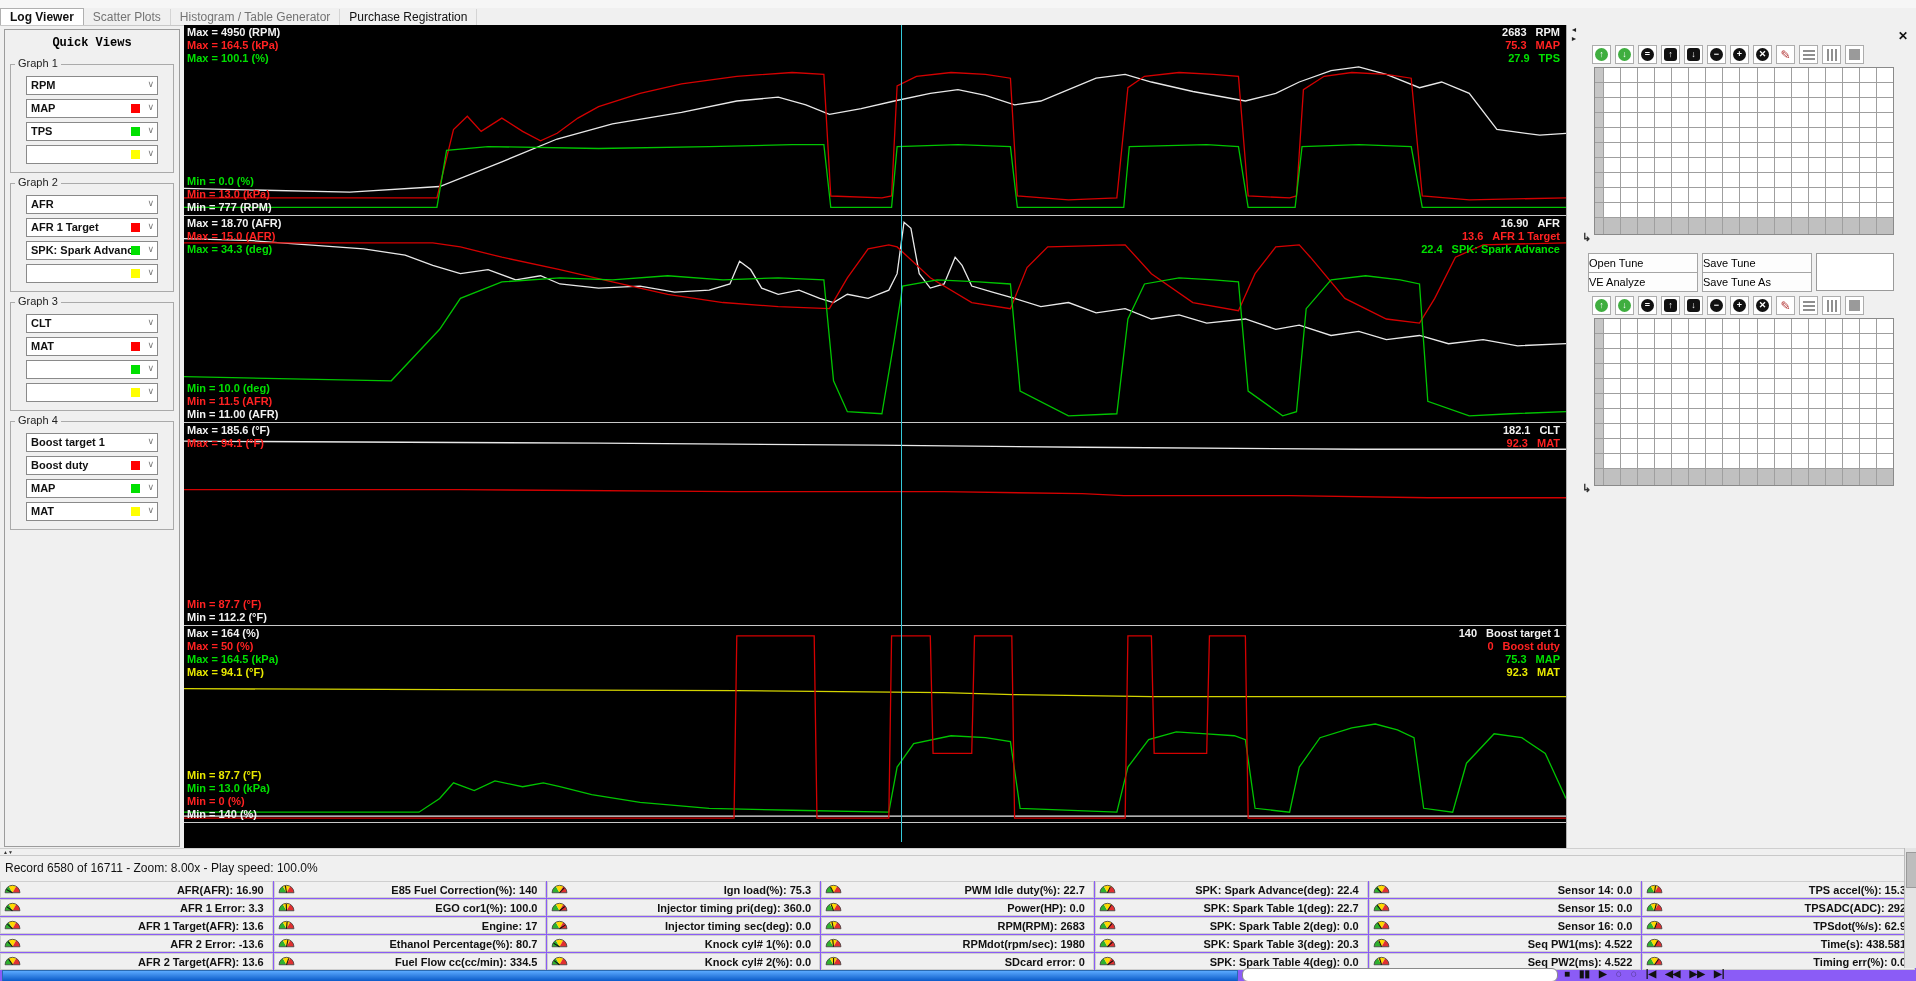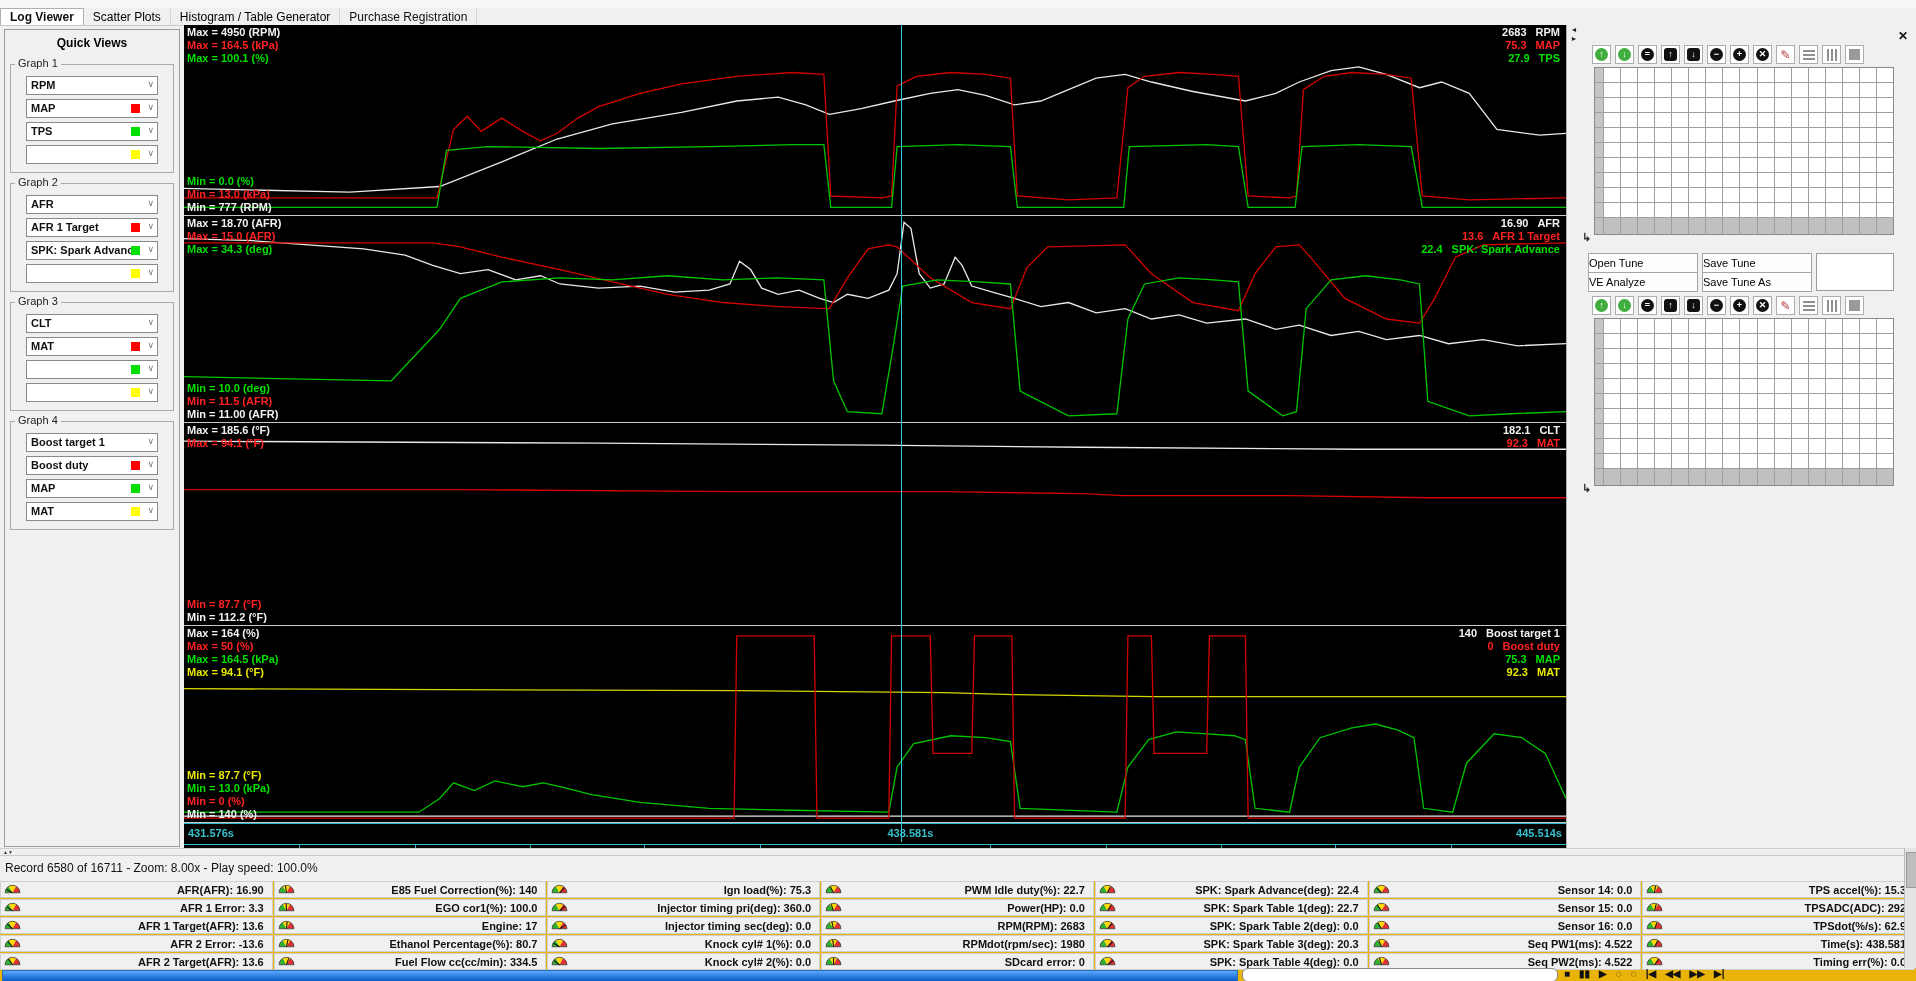--- a/index.html
+++ b/index.html
@@ -3,24 +3,24 @@
 <meta charset="utf-8">
 <style>
   html,body{margin:0;padding:0;}
   body{width:1916px;height:981px;overflow:hidden;background:#f0f0f0;
        font-family:"Liberation Sans",sans-serif;position:relative;}
   
   #menu-strip{position:absolute;left:0;top:0;width:1916px;height:8px;background:#f6f6f6;border-bottom:1px solid #e0e0e0;overflow:hidden;}
   #tabbar{position:absolute;left:0;top:8px;width:1916px;height:17px;background:#f0f0f0;border-bottom:1px solid #c8c8c8;font-size:12px;}
   .tab{display:inline-block;height:16px;line-height:16px;padding:0 9px;border-right:1px solid #d4d4d4;color:#111;cursor:default;}
   .tab.active{background:#fff;border:1px solid #b0b0b0;border-bottom:none;font-weight:bold;}
-  .tab.disabled{color:#000000;}
+  .tab.disabled{color:#737373;}
   
   #sidebar{position:absolute;left:4px;top:29px;width:176px;height:818px;background:#f0f0f0;border:1px solid #9c9c9c;box-sizing:border-box;}
-  #sidebar .qv-title{text-align:center;font-weight:bold;font-size:12px;padding:6px 0 4px;}
+  #sidebar .qv-title{text-align:center;font-weight:bold;font-size:12px;padding:6px 0 4px;font-family:Liberation Mono, monospace;}
   .groupbox{border:1px solid #aaa;margin:10px 5px 4px;padding:0 14px 4px;position:relative;}
   .groupbox .legend{position:absolute;top:-8px;left:4px;background:#f0f0f0;padding:0 3px;font-size:11px;color:#222;}
   .slot{position:relative;height:17px;background:#fff;border:1px solid #8a8a8a;margin:4px 1px;}
   .slot:first-of-type{margin-top:11px;}
   .slot .slbl{position:absolute;left:4px;top:2px;font-size:11px;font-weight:bold;color:#111;white-space:nowrap;}
   .slot .swatch{position:absolute;right:17px;top:4px;width:9px;height:9px;}
   .slot .chev{position:absolute;right:3px;top:2px;font-size:9px;color:#777;}
   
   #graphs{position:absolute;left:184px;top:25px;width:1382px;height:823px;background:#000;}
   .gpanel{position:relative;background:#000;border-bottom:1px solid #c8c8c8;overflow:hidden;}
@@ -60,21 +60,21 @@
   .tunebtn{position:absolute;height:18px;background:#fdfdfd;border:1px solid #a5a5a5;font-size:11px;text-align:left;line-height:18px;}
   #blankbox{position:absolute;background:#fff;border:1px solid #9a9a9a;}
   
   #hsplit{position:absolute;left:0;top:848px;width:1916px;height:7px;background:#f0f0f0;border-top:1px solid #cfcfcf;font-size:5px;color:#333;padding-left:3px;line-height:6px;}
   #statusbar{position:absolute;left:0;top:855px;width:1916px;height:26px;background:#f0f0f0;border-top:1px solid #c9c9c9;}
   #record-info{position:absolute;left:5px;top:5px;font-size:12px;color:#111;}
   #chips{position:absolute;right:16px;top:2px;display:flex;gap:3px;}
   .chip{font-size:11px;font-weight:bold;color:#111;padding:3px 8px;border:1px solid #999;}
   .chip.green{background:#6cf06c;} .chip.red{background:#fa7a7a;}
   
-  #gauges{position:absolute;left:0;top:881px;width:1916px;height:100px;overflow:hidden;background:#eab308;}
+  #gauges{position:absolute;left:0;top:881px;width:1916px;height:100px;overflow:hidden;background:#8b5cf6;}
   .grow{display:flex;height:17px;margin-bottom:1px;}
   .gcell{flex:1;position:relative;background:#f0f0f0;border:1px solid #cfcfcf;margin-right:1px;}
   .gcell .gtext{position:absolute;right:8px;top:2px;font-size:11px;font-weight:bold;color:#111;white-space:nowrap;}
   .gcell svg{position:absolute;left:3px;top:1px;}
   
   #progressbar{position:absolute;left:2px;top:970px;width:1234px;height:10px;background:linear-gradient(#5aa9ff,#0a5ac8);border:1px solid #2a6ab0;z-index:6;}
   #seekfield{position:absolute;left:1242px;top:968px;width:314px;height:12px;background:#fff;border:1px solid #8a8a8a;border-radius:6px;z-index:6;}
   #playctl{position:absolute;left:1564px;top:966px;width:352px;height:15px;z-index:6;display:flex;gap:9px;align-items:center;font-size:10px;font-weight:bold;color:#111;}
   .pbtn{white-space:pre;}
   #vscroll{position:absolute;left:1904px;top:848px;width:12px;height:120px;background:#e4e4e4;border-left:1px solid #bbb;}
@@ -266,36 +266,20 @@
         <div class="glbl c-red">Min = 0 (%)</div>
         <div class="glbl c-white">Min = 140 (%)</div>
       </div>
       <div class="gcur">
         <div class="glbl c-white"><span class="cv">140</span><span class="cl">Boost target 1</span></div>
         <div class="glbl c-red"><span class="cv">0</span><span class="cl">Boost duty</span></div>
         <div class="glbl c-green"><span class="cv">75.3</span><span class="cl">MAP</span></div>
         <div class="glbl c-yellow"><span class="cv">92.3</span><span class="cl">MAT</span></div>
       </div>
     </div>
-    <div id="axis">
-      <div class="axisline"></div>
-      <div class="tick" style="left: 8.3%;"></div>
-      <div class="tick" style="left: 16.7%;"></div>
-      <div class="tick" style="left: 25%;"></div>
-      <div class="tick" style="left: 33.3%;"></div>
-      <div class="tick" style="left: 41.7%;"></div>
-      <div class="tick" style="left: 58.3%;"></div>
-      <div class="tick" style="left: 66.7%;"></div>
-      <div class="tick" style="left: 75%;"></div>
-      <div class="tick" style="left: 83.3%;"></div>
-      <div class="tick" style="left: 91.7%;"></div>
-      <div class="tlabel" style="left: 4px;">431.576s</div>
-      <div class="tlabel" style="left: 51.9%; transform: translateX(-30%);">438.581s</div>
-      <div class="tlabel" style="right: 4px;">445.514s</div>
-    </div>
     <div id="cursor" style="left: 51.9%;"></div>
   </div>
 
 <div id="vsplit">
     <span class="arr">◄</span>
     <span class="arr">►</span>
   </div>
 
 <div id="rightpanel">
   <div id="close-x">✕</div>

